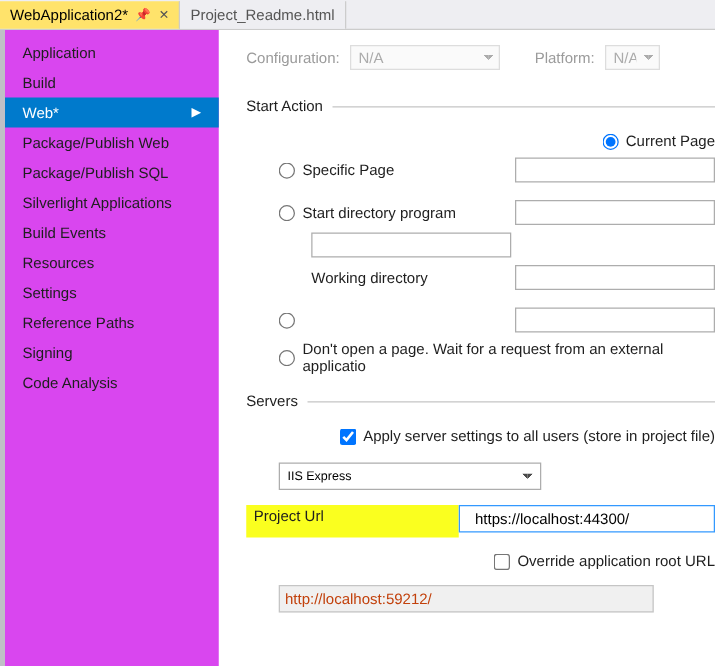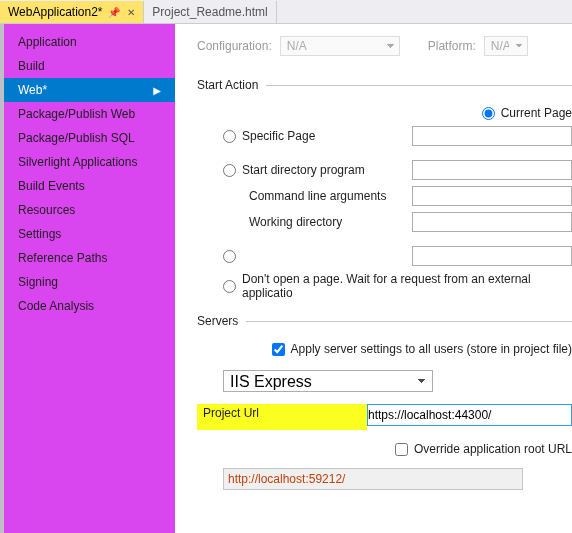--- a/index.html
+++ b/index.html
@@ -130,21 +130,21 @@
     height: 20px;
     font-size: 12px;
     padding: 0 4px;
     background: #fff;
   }
   .text-field.long { width: 160px; }
   .srv-select {
     border: 1px solid #adadad;
     background: #fff;
     height: 22px;
-    font-size: 16px;
+    font-size: 10px;
     padding: 0 22px 0 6px;
     width: 210px;
     margin: 8px 0 12px 26px;
     appearance: none;
     background-image: linear-gradient(45deg, transparent 50%, #4a4a4a 50%), linear-gradient(135deg, #4a4a4a 50%, transparent 50%);
     background-position: right 10px center, right 6px center;
     background-size: 4px 4px, 4px 4px;
     background-repeat: no-repeat;
   }
   .proj-url-row {
@@ -155,21 +155,21 @@
   .proj-url-label {
     background: #faff1f;
     padding: 2px 6px 10px 6px;
     font-size: 12px;
     width: 170px;
   }
   .proj-url-input {
     border: 1px solid #3399ff;
     height: 22px;
     font-size: 12px;
-    padding: 0 0;
+    padding: 0 12px;
     flex:1;
     min-width: 0;
   }
   .disabled-input {
     border: 1px solid #c5c5c5;
     background: #f0f0f0;
     color: #c2410c;
     height: 22px;
     font-size: 12px;
     padding: 0 4px;
@@ -235,21 +235,20 @@
       <input type="radio" name="start" style="">
       <span style="flex:1">Specific Page</span>
       <input type="text" class="text-field long" style="">
     </div>
     <div class="radio-row with-input" style="margin-top:14px">
       <input type="radio" name="start" style="">
       <span style="flex:1">Start directory program</span>
       <input type="text" class="text-field long" style="">
     </div>
     <div class="sub-label">
-      <span style="flex:1">Command line arguments</span>
       <input type="text" class="text-field long" style="">
     </div>
     <div class="sub-label">
       <span style="flex:1">Working directory</span>
       <input type="text" class="text-field long" style="">
     </div>
     <div class="radio-row with-input" style="margin-top:14px">
       <input type="radio" name="start" style="">
       <input type="text" class="text-field long" style="">
     </div>

